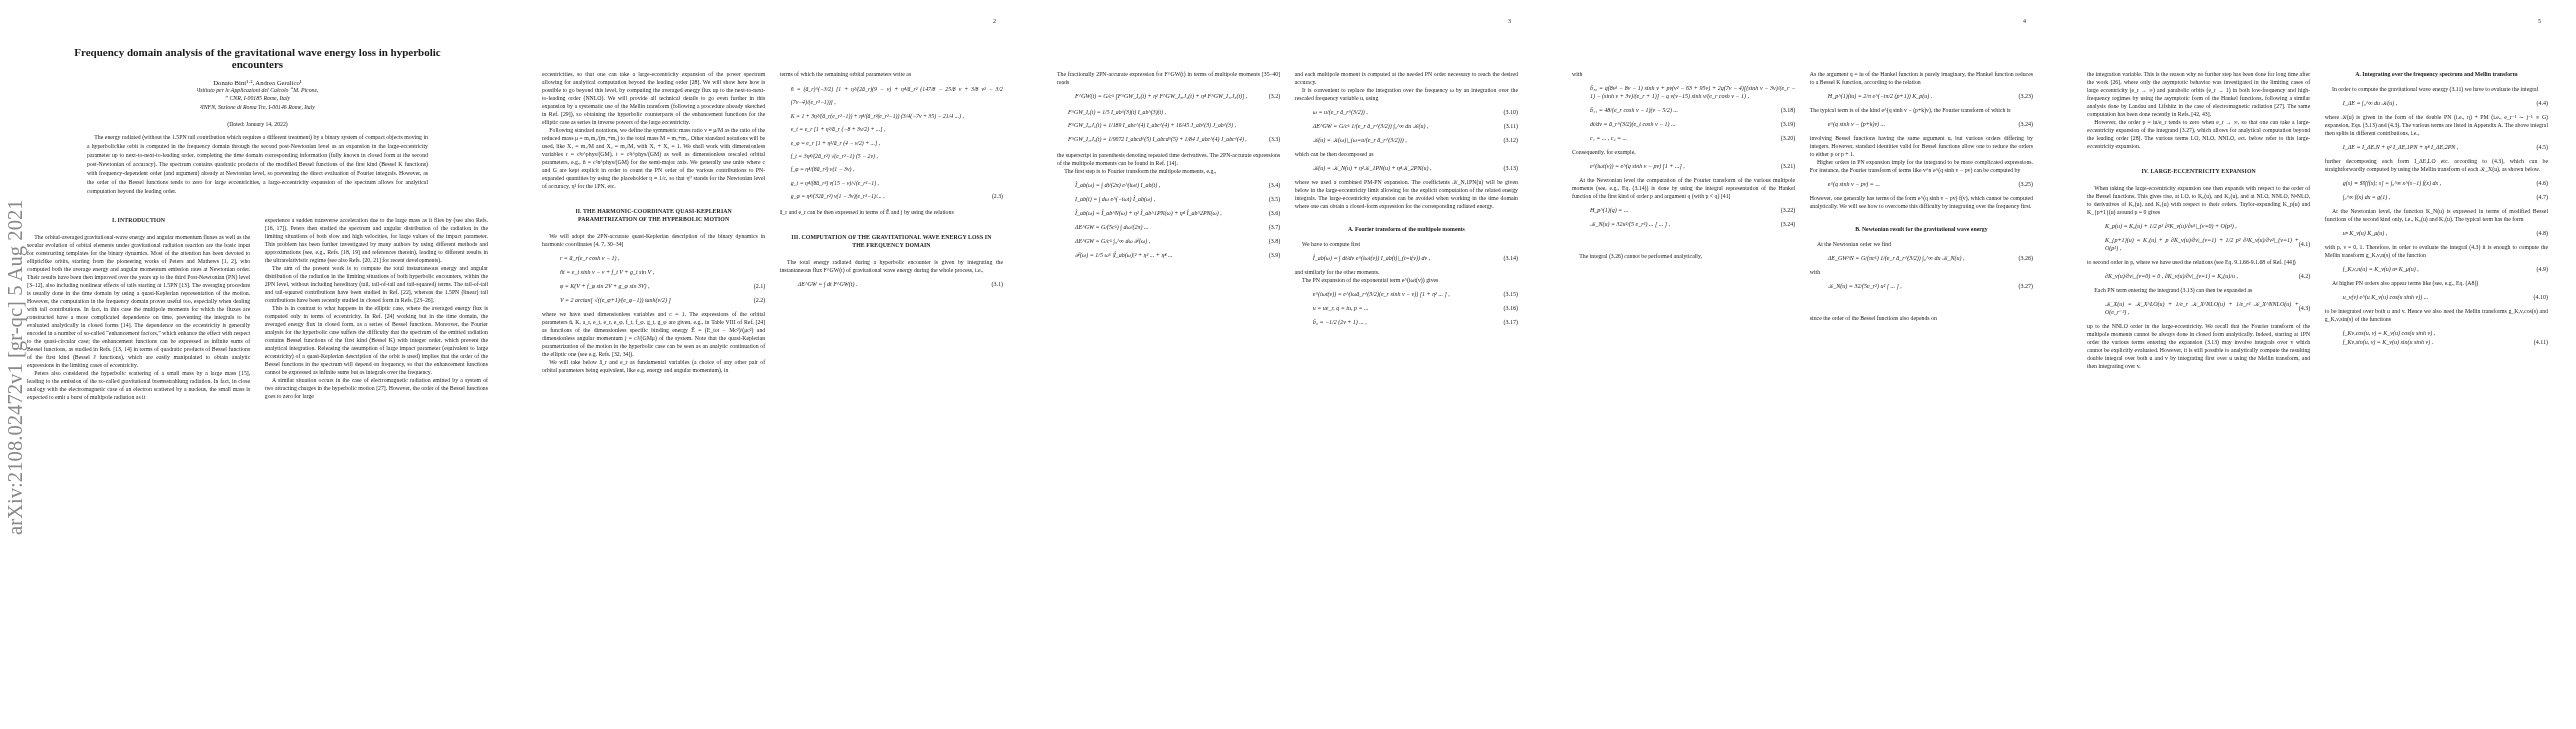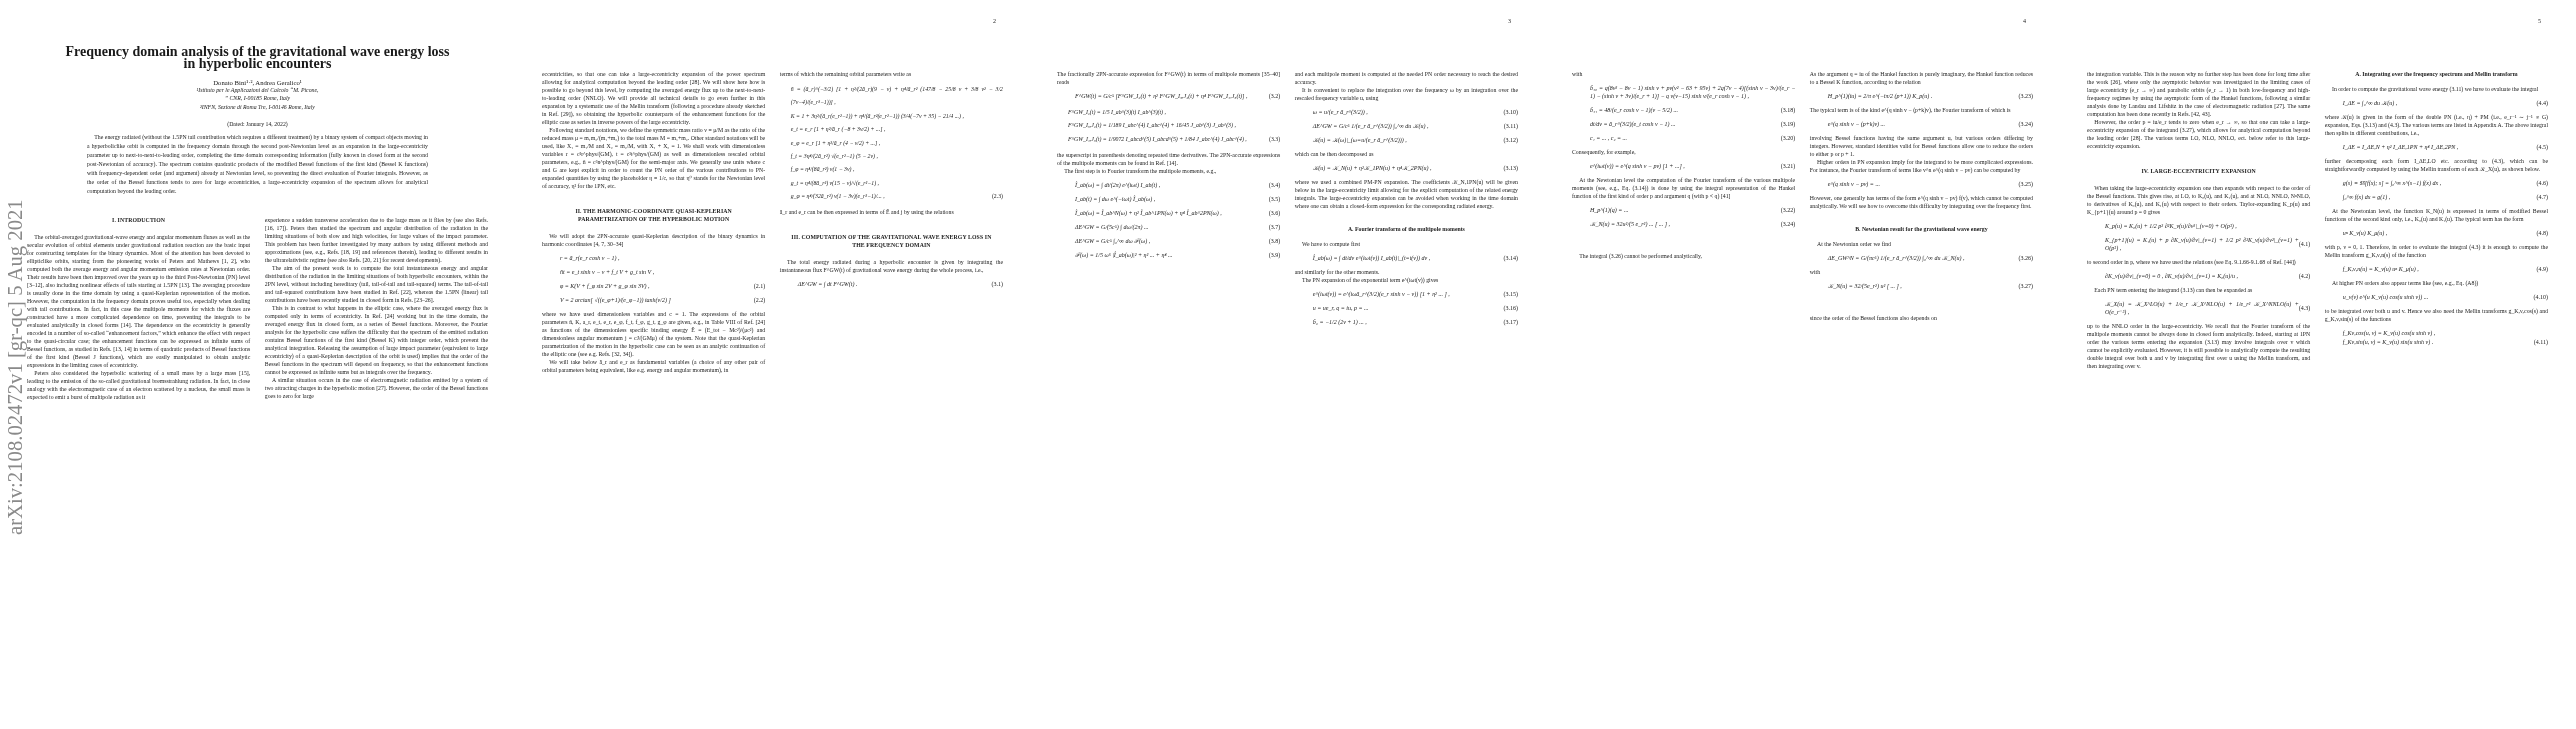--- a/index.html
+++ b/index.html
@@ -20,21 +20,21 @@
   .eq {
     display: flex; justify-content: space-between; align-items: center;
     margin: 6px 0; font-style: italic; font-size: 6px; padding-left: 18px;
   }
   .eq .num { font-style: normal; }
   .sec {
     text-align: center; font-weight: bold; font-size: 5.8px; line-height: 8px;
     margin: 17px 6px 8.5px 6px; letter-spacing: 0.1px;
   }
   .subsec { font-weight: bold; font-size: 5.8px; margin: 14.6px 0 7.3px 0; text-align: center; }
-  .title { text-align: center; font-weight: bold; font-size: 14px; line-height: 12px; margin-top: 12px; padding: 0 36px; }
+  .title { text-align: center; font-weight: bold; font-size: 11px; line-height: 12px; margin-top: 12px; padding: 0 36px; }
   .authors { text-align: center; font-size: 6.7px; margin-top: 8.5px; }
   .affil { text-align: center; font-style: italic; font-size: 5.8px; line-height: 8.5px; }
   .dated { text-align: center; font-size: 5.8px; margin-top: 9.7px; }
   .abstract { font-size: 5.8px; line-height: 9px; text-align: justify; margin: 6px 60px 0 60px; text-indent: 7.3px; }
   .arxiv {
     position: absolute; left: 3.6px; top: 535px; transform-origin: left top; transform: rotate(-90deg);
     font-size: 20.7px; color: #8a8a8a; white-space: nowrap; font-family: "Liberation Serif", serif;
   }
   .math-block { font-style: italic; font-size: 5.8px; line-height: 13.4px; padding-left: 11px; margin: 4.9px 0; color: #222; }
 </style>

